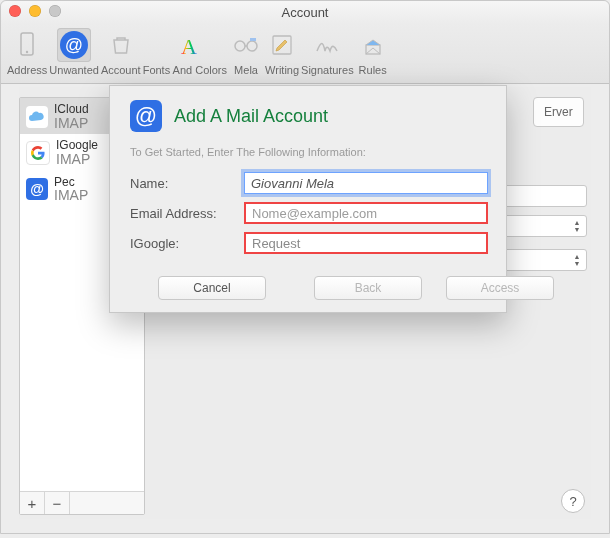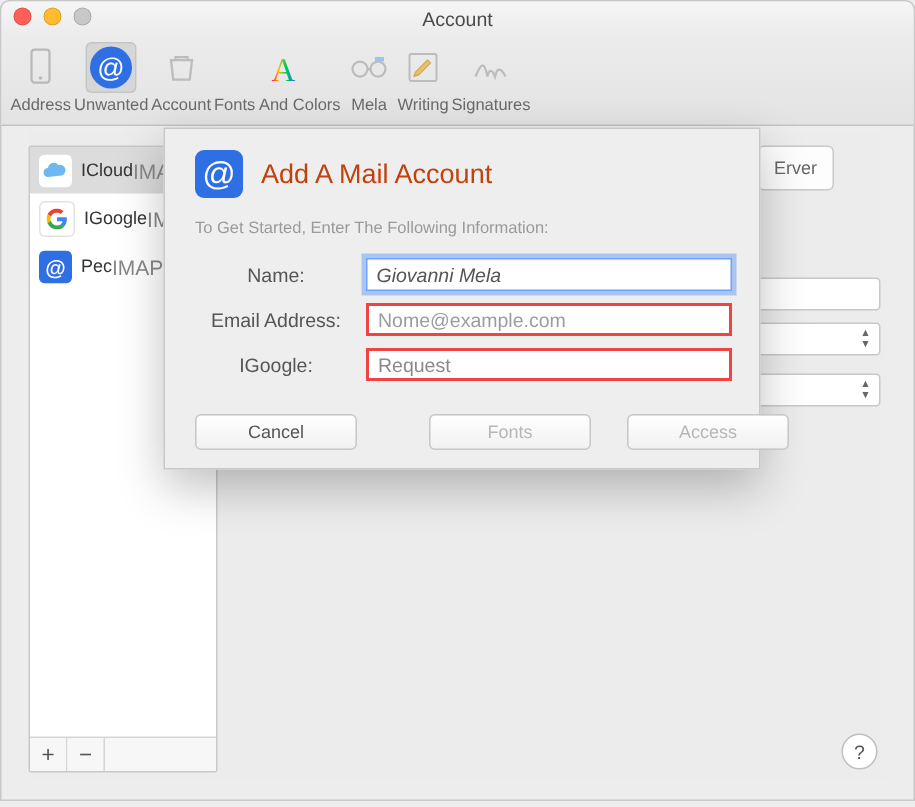--- a/index.html
+++ b/index.html
@@ -101,21 +101,21 @@
     gap:6px;
     padding:5px 6px 4px 6px;
     border-bottom: 0;
   }
   .acct.selected { background:#dcdcdc; }
   .acct-icon {
     width:22px; height:22px; border-radius:4px;
     display:flex; align-items:center; justify-content:center;
     font-size:13px; font-weight:600;
   }
-  .acct-texts { display:flex; flex-direction:row; line-height:1.05; overflow:hidden;}
+  .acct-texts { display:flex; flex-direction:column; line-height:1.05; overflow:hidden;}
   .acct-name { font-size:12px; color:#333; white-space:nowrap; overflow:hidden; text-overflow:ellipsis;}
   .acct-proto{ font-size:14px; color:#888; }
   .sb-footer {
     height:22px; border-top:1px solid #d6d6d6;
     display:flex; align-items:stretch;
   }
   .sq-btn {
     width:24px;
     border-right:1px solid #d6d6d6;
     display:flex;align-items:center;justify-content:center;
@@ -162,44 +162,44 @@
     padding: 14px 18px 12px 20px;
   }
   .sheet-header{
     display:flex; align-items:center; gap:12px;
     margin-bottom:14px;
   }
   .sheet-header .hicon{
     width:32px;height:32px;border-radius:6px;background:#2f6fe4;
     display:flex;align-items:center;justify-content:center;
   }
-  .sheet-title{ font-size:18px; color:#c2410c; font-weight:400;}
+  .sheet-title{ font-size:18px; color:#15803d; font-weight:400;}
   .sheet-sub{ font-size:11px; color:#9a9a9a; margin-bottom:14px;}
   .form-row{ display:flex; align-items:center; margin-bottom:8px;}
   .form-label{
-    width:108px; text-align:center; padding-right:6px;
+    width:108px; text-align:left; padding-right:6px;
     font-size:13px; color:#555;
   }
   .form-input{
     flex:1; height:22px;
     border:2px solid #ef4444; background:#fff;
     font-size:13px; color:#555;
     padding: 1px 6px;
     box-sizing:border-box;
     outline:none;
   }
   .form-input.focused{
     border:1px solid #6da3ff;
     box-shadow: 0 0 0 3px rgba(88,146,243,0.45);
     font-style: italic;
   }
   .form-input::placeholder{ color:#9c9c9c; font-style:normal;}
   .placeholderish{ color:#8a8a8a; }
   .sheet-buttons{
-    display:flex; margin-top:22px; gap:24px; align-items:center;
+    display:flex; margin-top:22px; gap:24px; align-items:center;margin-left:28px;
   }
   .btn{
     height:22px; min-width:82px;
     border:1px solid #c8c8c8; border-radius:4px;
     background: linear-gradient(#ffffff,#f1f1f1);
     font-size:12px; color:#555;
     display:flex;align-items:center;justify-content:center;
     padding:0 12px;
   }
   .btn.dim{ color:#b7b7b7; }
@@ -293,20 +293,30 @@
 
     <div class="tb-item">
       <div class="tb-icon">
         <svg width="26" height="22" viewBox="0 0 26 22">
             <path d="M3 17c4-10 6-10 8 0 1-5 3-5 5 0 2-8 5-4 7 0" fill="none" stroke="#bcbcbc" stroke-width="1.5"></path>
           </svg>
       </div>
       <div class="tb-label">Signatures</div>
     </div>
 
+    <div class="tb-item">
+      <div class="tb-icon">
+        <svg width="26" height="24" viewBox="0 0 26 24">
+            <rect x="6" y="12" width="14" height="9" fill="none" stroke="#bcbcbc" stroke-width="1.3"></rect>
+            <path d="M6 12l7-5 7 5" fill="#7fb7ef" stroke="#bcbcbc" stroke-width="1"></path>
+            <path d="M6 21l7-6 7 6" fill="none" stroke="#bcbcbc" stroke-width="1"></path>
+          </svg>
+      </div>
+      <div class="tb-label">Rules</div>
+    </div>
   </div>
 
   <div class="main">
 
     <div class="sidebar">
       <div class="acct-list">
 
         <div class="acct selected">
           <div class="acct-icon">
             <svg width="22" height="22" viewBox="0 0 22 22">
@@ -364,21 +374,21 @@
       <div class="ghost-field" style="top:152px; width:155px;">
         <div class="stepper-arrows">▲<br>▼</div>
       </div>
     </div>
 
     <div class="help-btn">
       <span>?</span>
     </div>
   </div>
 
-  <div style="position:absolute; left:504px; top:96px; z-index:40;">
+  <div style="position:absolute; left:532px; top:96px; z-index:40;">
     <div style="height:24px;background:#fdfdfd;border:1px solid #c8c8c8;border-radius:4px;padding:2px 10px;font-size:12px;color:#666;display:flex;align-items:center;">
       <span>Erver</span>
     </div>
   </div>
 
   <div class="sheet">
     <div class="sheet-header">
       <div class="hicon">
         <svg width="32" height="32" viewBox="0 0 32 32">
             <text x="16" y="23" text-anchor="middle" font-size="22" fill="#fff" font-family="Arial">@</text>
@@ -402,21 +412,21 @@
       <div class="form-label">IGoogle:</div>
       <input class="form-input placeholderish" type="text" value="Request" style="">
     </div>
 
     <div class="sheet-buttons">
       <div class="btn">
         <span>Cancel</span>
       </div>
       <div class="spacer"></div>
       <div class="btn dim">
-        <span>Fonts</span>
+        <span>Back</span>
       </div>
       <div class="btn dim">
         <span>Access</span>
       </div>
     </div>
   </div>
 
 </div>
 
 </body></html>

